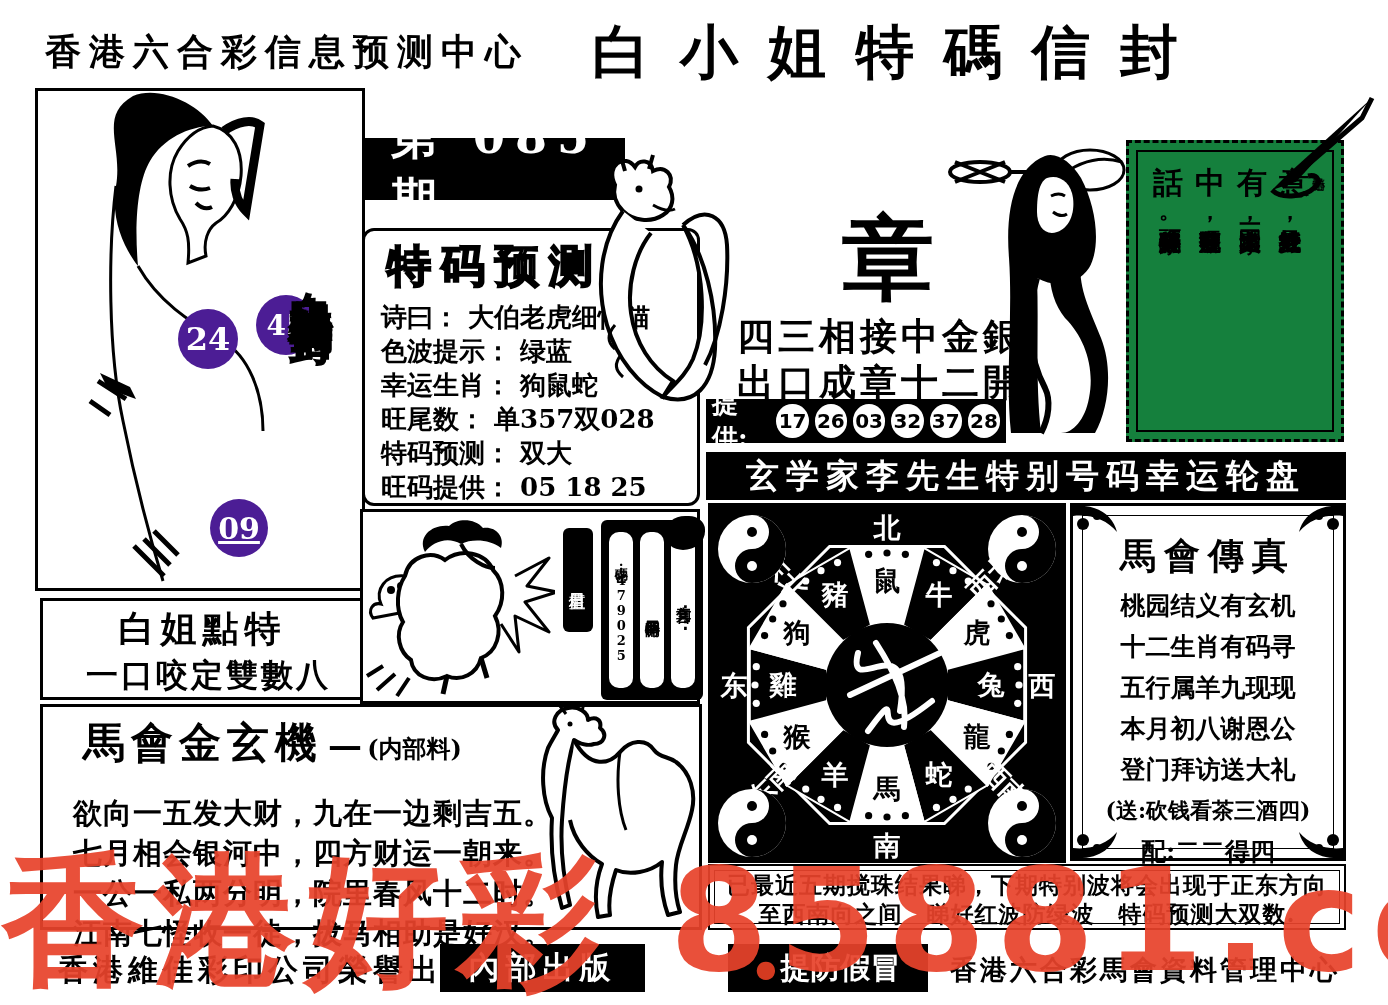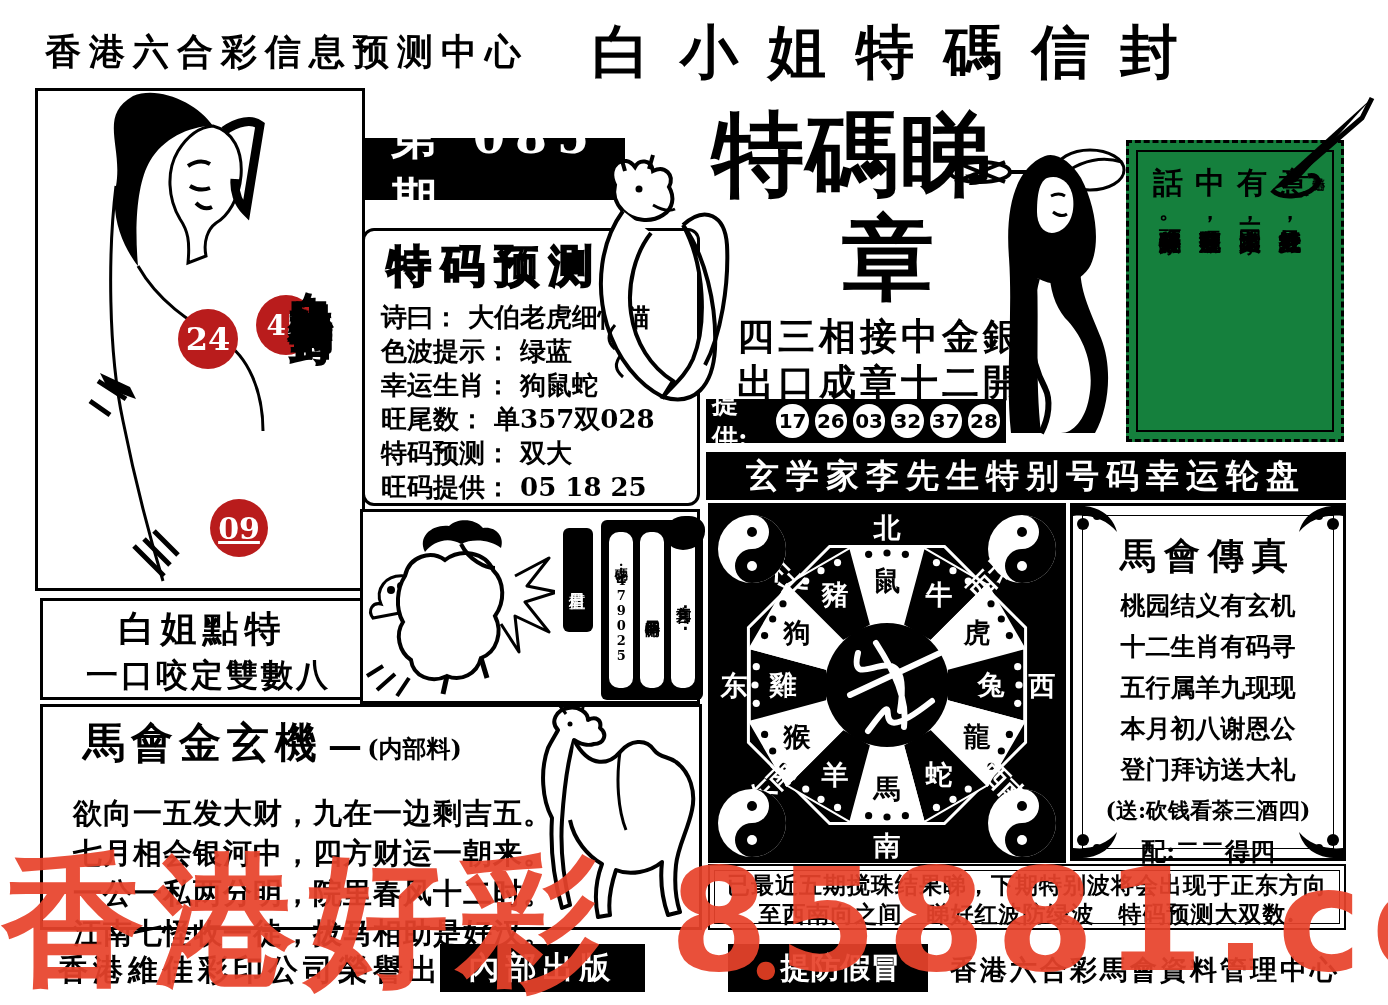--- a/index.html
+++ b/index.html
@@ -7,21 +7,21 @@
         font-family:"DejaVu Serif","Liberation Serif",serif;color:#000;}
   .abs{position:absolute;}
   .box{position:absolute;border:3px solid #000;background:#fff;box-sizing:border-box;}
   .serif{font-family:"DejaVu Serif","Liberation Serif",serif;}
   .sans{font-family:"DejaVu Sans","Liberation Sans",sans-serif;}
   .b{font-weight:bold;}
   .hollow{color:#fff;-webkit-text-stroke:2px #000;text-stroke:2px #000;}
   .vert{writing-mode:vertical-rl;text-orientation:upright;}
   .blackbar{background:#000;color:#fff;}
   .numcircle-dark{display:inline-flex;align-items:center;justify-content:center;
-      background:#b91c1c;color:#fff;border-radius:50%;font-weight:bold;}
+      background:#4c1d95;color:#fff;border-radius:50%;font-weight:bold;}
   .numcircle-light{display:inline-flex;align-items:center;justify-content:center;
       background:#fff;color:#000;border-radius:50%;font-weight:bold;}
   .watermark{position:absolute;left:2px;bottom:-14px;z-index:60;pointer-events:none;
       font-family:"DejaVu Sans","Liberation Sans",sans-serif;font-weight:900;
       font-size:142px;letter-spacing:10px;color:#e8432c;opacity:.93;white-space:nowrap;}
   .stampbox{position:absolute;border:3px dashed #000;background:#15803d;box-sizing:border-box;}
   .stampbox .inner{position:absolute;inset:7px;border:2px solid #000;}
   .ornate{position:absolute;border:3px solid #000;background:#fff;box-sizing:border-box;}
   .ornate .inner{position:absolute;inset:9px;border:1px solid #000;}
   .pill{background:#fff;border-radius:10px;display:flex;align-items:center;justify-content:center;}
@@ -121,21 +121,20 @@
          border-radius:6px;display:flex;align-items:center;justify-content:center;">值日星君</div>
     <div class="abs" style="left:238px;top:8px;width:94px;height:172px;background:#000;border-radius:6px;
          display:flex;flex-direction:row-reverse;justify-content:space-around;align-items:center;padding:4px;">
       <div class="pill vert serif b" style="width:24px;height:156px;font-size:15px;">句真言∶∶</div>
       <div class="pill vert serif b" style="width:24px;height:156px;font-size:15px;">二四中特開</div>
       <div class="pill vert serif b" style="width:24px;height:156px;font-size:13px;">密碼:479025</div>
       <div class="abs" style="right:-2px;top:-4px;width:40px;height:34px;background:#000;border-radius:50% 40% 55% 45%;"></div>
     </div>
   </div>
 
-  <div class="abs serif b" style="left:712px;top:108px;font-size:92px;letter-spacing:2px;line-height:1;">特碼睇</div>
   <div class="abs serif b" style="left:842px;top:212px;font-size:92px;line-height:1;">章</div>
 
   <svg class="abs" style="left:940px;top:140px;" width="200" height="70" viewBox="0 0 200 70">
     <ellipse cx="40" cy="32" rx="30" ry="10" fill="none" stroke="#000" stroke-width="4"></ellipse>
     <path d="M15,22 l50,20 M15,42 l50,-20 M70,32 h20" stroke="#000" stroke-width="4"></path>
     <ellipse cx="150" cy="30" rx="34" ry="20" fill="none" stroke="#000" stroke-width="3"></ellipse>
     <path d="M118,38 q32,-26 64,-16" stroke="#000" stroke-width="3" fill="none"></path>
   </svg>
 
   <div class="abs serif b" style="left:737px;top:312px;font-size:37px;letter-spacing:4px;">四三相接中金銀</div>

